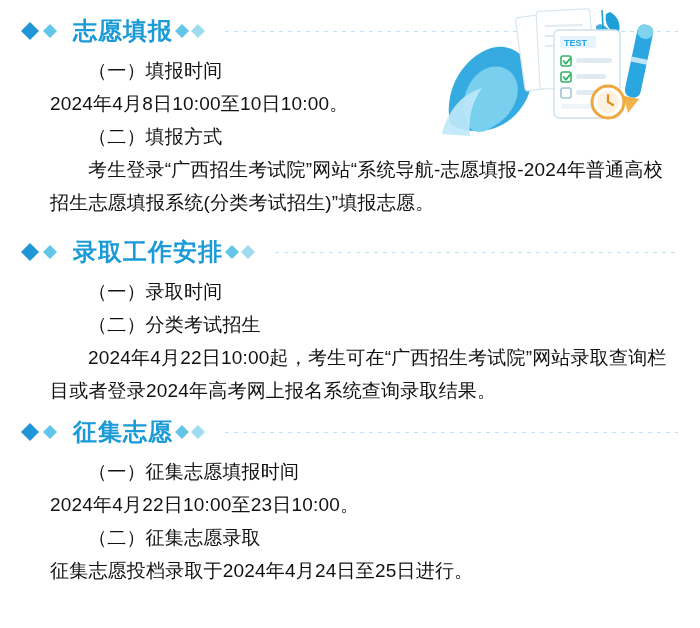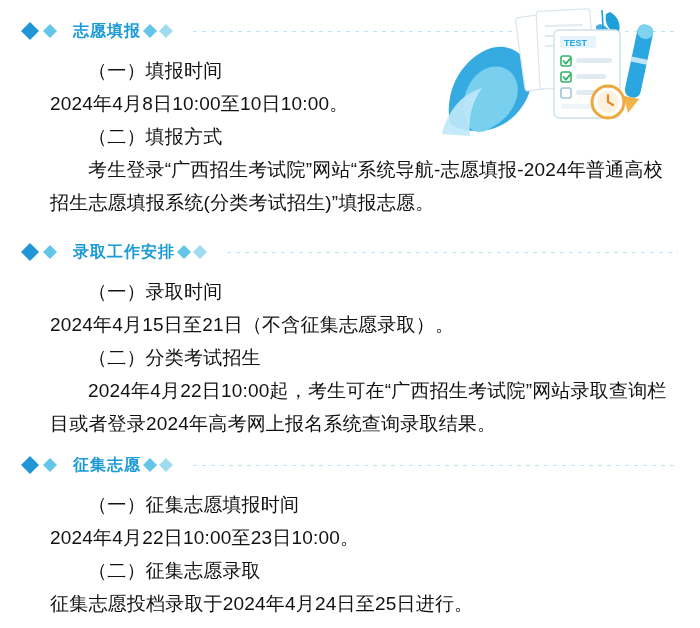--- a/index.html
+++ b/index.html
@@ -36,21 +36,21 @@
 
   
   .section-heading {
     display: flex;
     align-items: center;
     gap: 9px;
     margin: 0 0 6px 0;
     height: 34px;
   }
   .section-heading .title {
-    font-size: 16px;
+    font-size: 24px;
     font-weight: bold;
     color: #1a9ad6;
     letter-spacing: 1px;
     line-height: 1;
     white-space: nowrap;
   }
   .diamond-pair {
     display: inline-flex;
     align-items: center;
     gap: 2px;
@@ -210,21 +210,20 @@
       </span>
       <span class="title">录取工作安排</span>
       <span class="diamond-pair">
         <span class="diamond pale small"></span>
         <span class="diamond pale2 small"></span>
       </span>
       <span class="dotline"></span>
     </div>
     <div class="body-wrap wide">
       <p class="para indent">（一）录取时间</p>
-      <p class="para">2024年4月15日至21日（不含征集志愿录取）。</p>
       <p class="para indent">（二）分类考试招生</p>
       <p class="para indent">2024年4月22日10:00起，考生可在“广西招生考试院”网站录取查询栏目或者登录2024年高考网上报名系统查询录取结果。</p>
     </div>
   </div>
 
   <div class="block sect3">
     <div class="section-heading heading-wrap">
       <span class="diamond-pair">
         <span class="diamond"></span>
         <span class="diamond pale small"></span>

